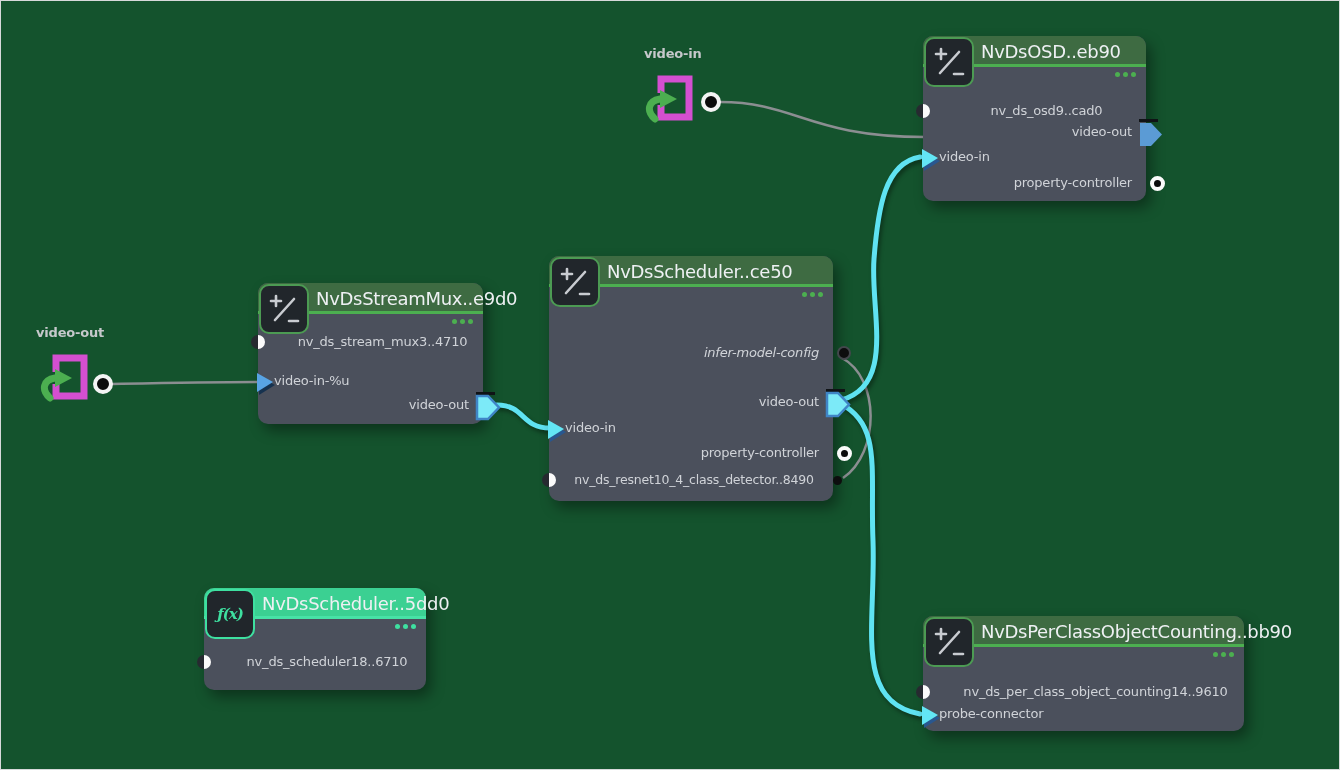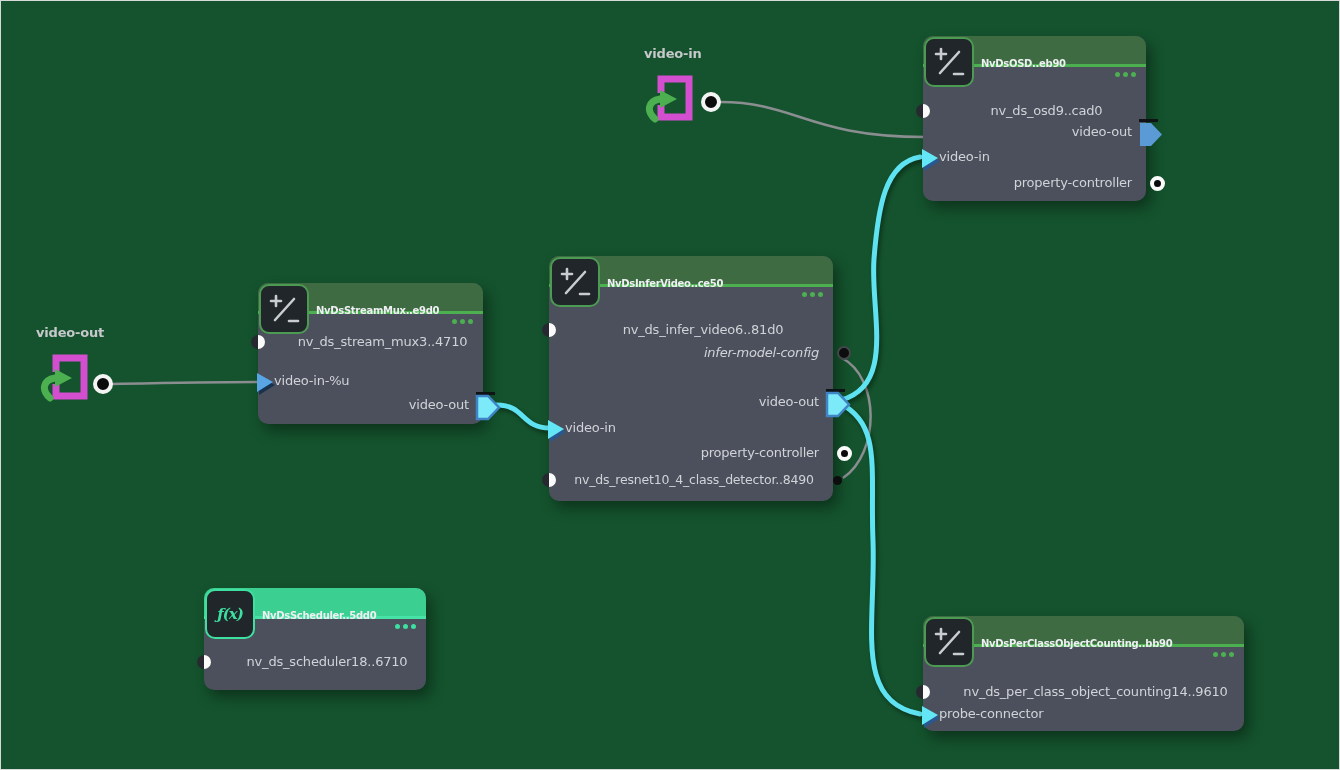--- a/index.html
+++ b/index.html
@@ -5,21 +5,21 @@
   html,body{margin:0;padding:0;background:#1e2123;}
   .frame{position:relative;width:1340px;height:770px;background:#14532d;
          border:1px solid #d7d9da;box-sizing:border-box;overflow:hidden;
          font-family:"DejaVu Sans","Liberation Sans",sans-serif;}
   svg.wires{position:absolute;left:0;top:0;z-index:1;}
   .node{position:absolute;background:#4b505c;border-radius:10px;z-index:2;
         box-shadow:5px 7px 14px rgba(0,0,0,.38);}
   .hdr{position:absolute;left:0;top:0;right:0;height:28px;border-radius:10px 10px 0 0;}
   .hdr.green{background:#3e6b42;border-bottom:3px solid #4caf50;}
   .hdr.mint{background:#3bd092;border-bottom:3px solid #47e2a6;}
-  .title{position:absolute;left:58px;top:22px;font-size:10px;font-weight:bold;
+  .title{position:absolute;left:58px;top:5px;font-size:18px;font-weight:normal;
          color:#eef0f3;letter-spacing:-.3px;white-space:nowrap;}
   .iconbox{position:absolute;left:1px;top:1px;width:46px;height:46px;background:#21262b;
            border-radius:10px;z-index:3;display:flex;align-items:center;justify-content:center;}
   .iconbox.green{border:2px solid #4c9b53;}
   .iconbox.mint{border:2px solid #3ee0a0;text-align:right;}
   .fx{font-family:"DejaVu Serif","Liberation Serif",serif;font-style:italic;font-weight:bold;
       color:#3ee0a0;font-size:15px;letter-spacing:-1px;}
   .dots{position:absolute;right:10px;top:36px;display:flex;gap:3px;}
   .dots i{width:5px;height:5px;border-radius:50%;display:block;}
   .dots.green i{background:#4caf50;}
@@ -117,40 +117,36 @@
       <span class="lbl">video-in</span>
       </div>
     <div class="port rright" style="top:137px;">
       <span class="lbl">property-controller</span>
       <span class="ring"></span>
       </div>
   </div>
 
   <div class="node" style="left:548px;top:255px;width:284px;height:245px;">
     <div class="hdr green">
-      <span class="title">NvDsInferVideo..ce50</span>
-    </div>
-    <div class="iconbox green">
-      <svg width="40" height="40">
-          <g stroke="#c9ccd1" stroke-width="2.6" stroke-linecap="round">
-        <line x1="7" y1="12" x2="17" y2="12"></line>
-            <line x1="12" y1="7" x2="12" y2="17"></line>
-        <line x1="11" y1="31" x2="30" y2="10"></line>
-            <line x1="25" y1="32" x2="34" y2="32"></line>
-          </g>
-        </svg>
-    </div>
-    <div class="dots green">
-        <i></i>
-        <i></i>
-        <i></i>
-      </div>
-    <div class="port comp" style="top:64px;">
-      <span class="halfdot"></span>
-      <span class="lbl">nv_ds_infer_video6..81d0</span>
+      <span class="title">NvDsScheduler..ce50</span>
+    </div>
+    <div class="iconbox green">
+      <svg width="40" height="40">
+          <g stroke="#c9ccd1" stroke-width="2.6" stroke-linecap="round">
+        <line x1="7" y1="12" x2="17" y2="12"></line>
+            <line x1="12" y1="7" x2="12" y2="17"></line>
+        <line x1="11" y1="31" x2="30" y2="10"></line>
+            <line x1="25" y1="32" x2="34" y2="32"></line>
+          </g>
+        </svg>
+    </div>
+    <div class="dots green">
+        <i></i>
+        <i></i>
+        <i></i>
       </div>
     <div class="port rright" style="top:87px;font-style:italic;">
       <span class="lbl">infer-model-config</span>
       <span class="dotcfg"></span>
       </div>
     <div class="port rright" style="top:136px;">
       <span class="lbl">video-out</span>
       <svg class="pent" width="26" height="29">
         <rect x="1" y="0" width="19" height="3" fill="#101316"></rect>
         <polygon points="2,4 13,4 24,15.5 13,27 2,27" fill="#7ceaf8" stroke="#3f85c6" stroke-width="2.5"></polygon>

